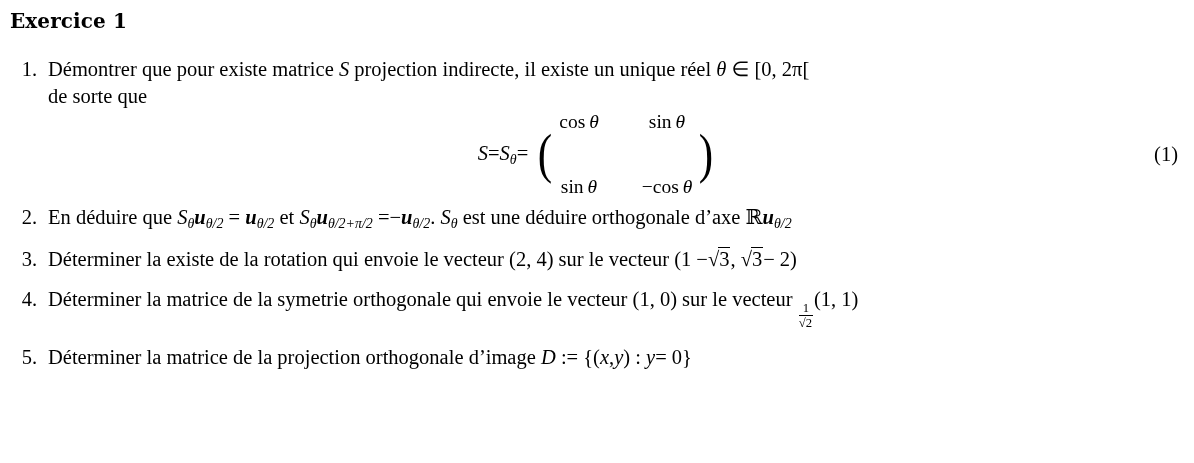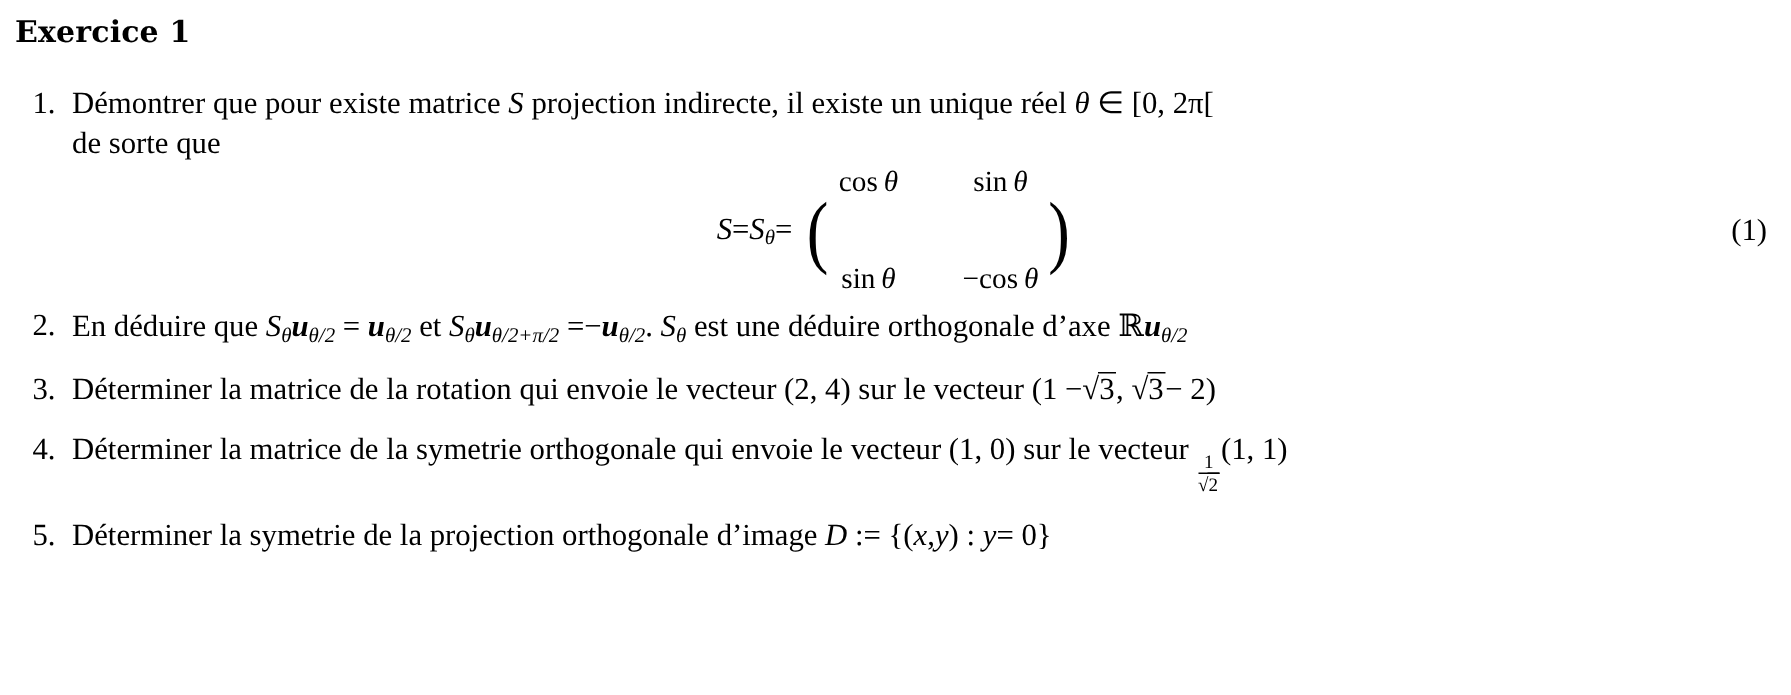--- a/index.html
+++ b/index.html
@@ -193,21 +193,21 @@
         <span class="mo">=</span><span class="mo">−</span><span class="mi-b">u</span><sub class="s">θ/2</sub><span>.</span>
         <span class="mi">S</span><sub class="s">θ</sub>
         <span>est une déduire orthogonale d’axe</span>
         <span class="bb">ℝ</span><span class="mi-b">u</span><sub class="s">θ/2</sub>
       </div>
     </div>
 
     <div class="item">
       <div class="num">3.</div>
       <div class="body">
-        <span>Déterminer la matrice de la rotation qui envoie le vecteur</span>
+        <span>Déterminer la existe de la rotation qui envoie le vecteur</span>
         <span class="mo">(2, 4)</span>
         <span>sur le vecteur</span>
         <span class="mo">(1 −</span><span class="sqrt"><span class="rad">√</span><span class="arg mo">3</span></span><span class="mo">,</span>
         <span class="sqrt"><span class="rad">√</span><span class="arg mo">3</span></span><span class="mo">− 2)</span>
       </div>
     </div>
 
     <div class="item">
       <div class="num">4.</div>
       <div class="body">
@@ -217,21 +217,21 @@
         <span class="frac">
           <span class="num2">1</span>
           <span class="den"><span class="sqrt"><span class="rad">√</span><span class="arg">2</span></span></span>
         </span><span class="mo">(1, 1)</span>
       </div>
     </div>
 
     <div class="item">
       <div class="num">5.</div>
       <div class="body">
-        <span>Déterminer la symetrie de la projection orthogonale d’image</span>
+        <span>Déterminer la matrice de la projection orthogonale d’image</span>
         <span class="mi">D</span>
         <span class="mo">:=</span>
         <span class="mo">{(</span><span class="mi">x</span><span class="mo">,</span><span class="mi">y</span><span class="mo">) :</span>
         <span class="mi">y</span><span class="mo">= 0}</span>
       </div>
     </div>
 
   </div>
 </div>
 

